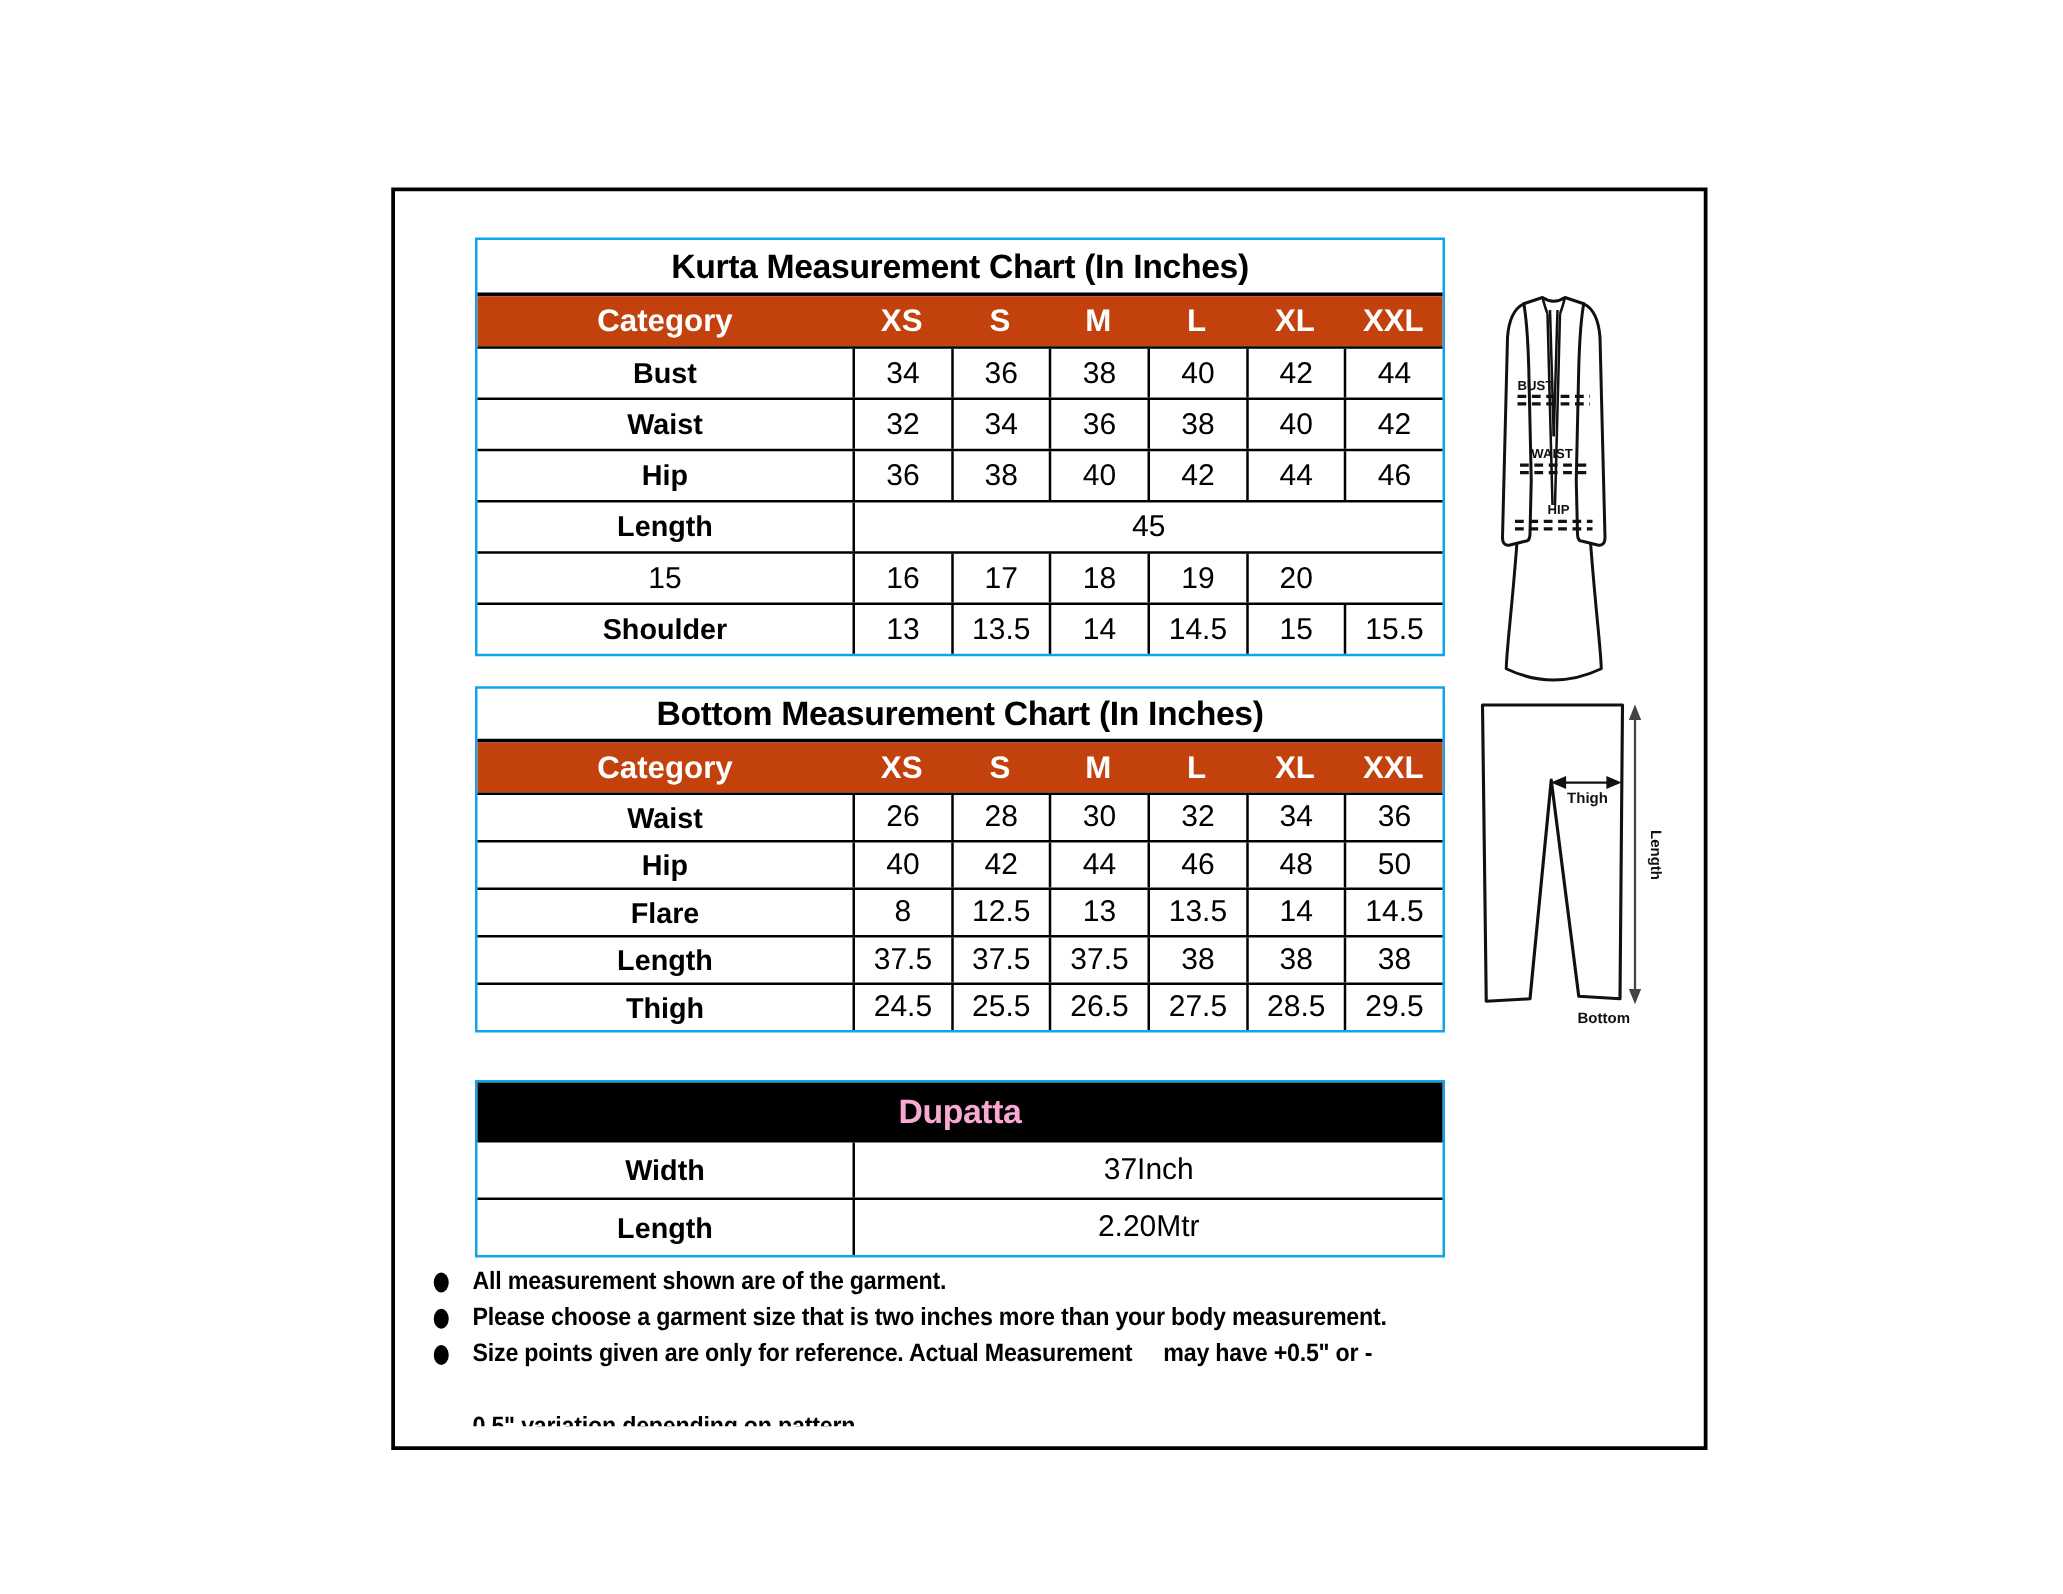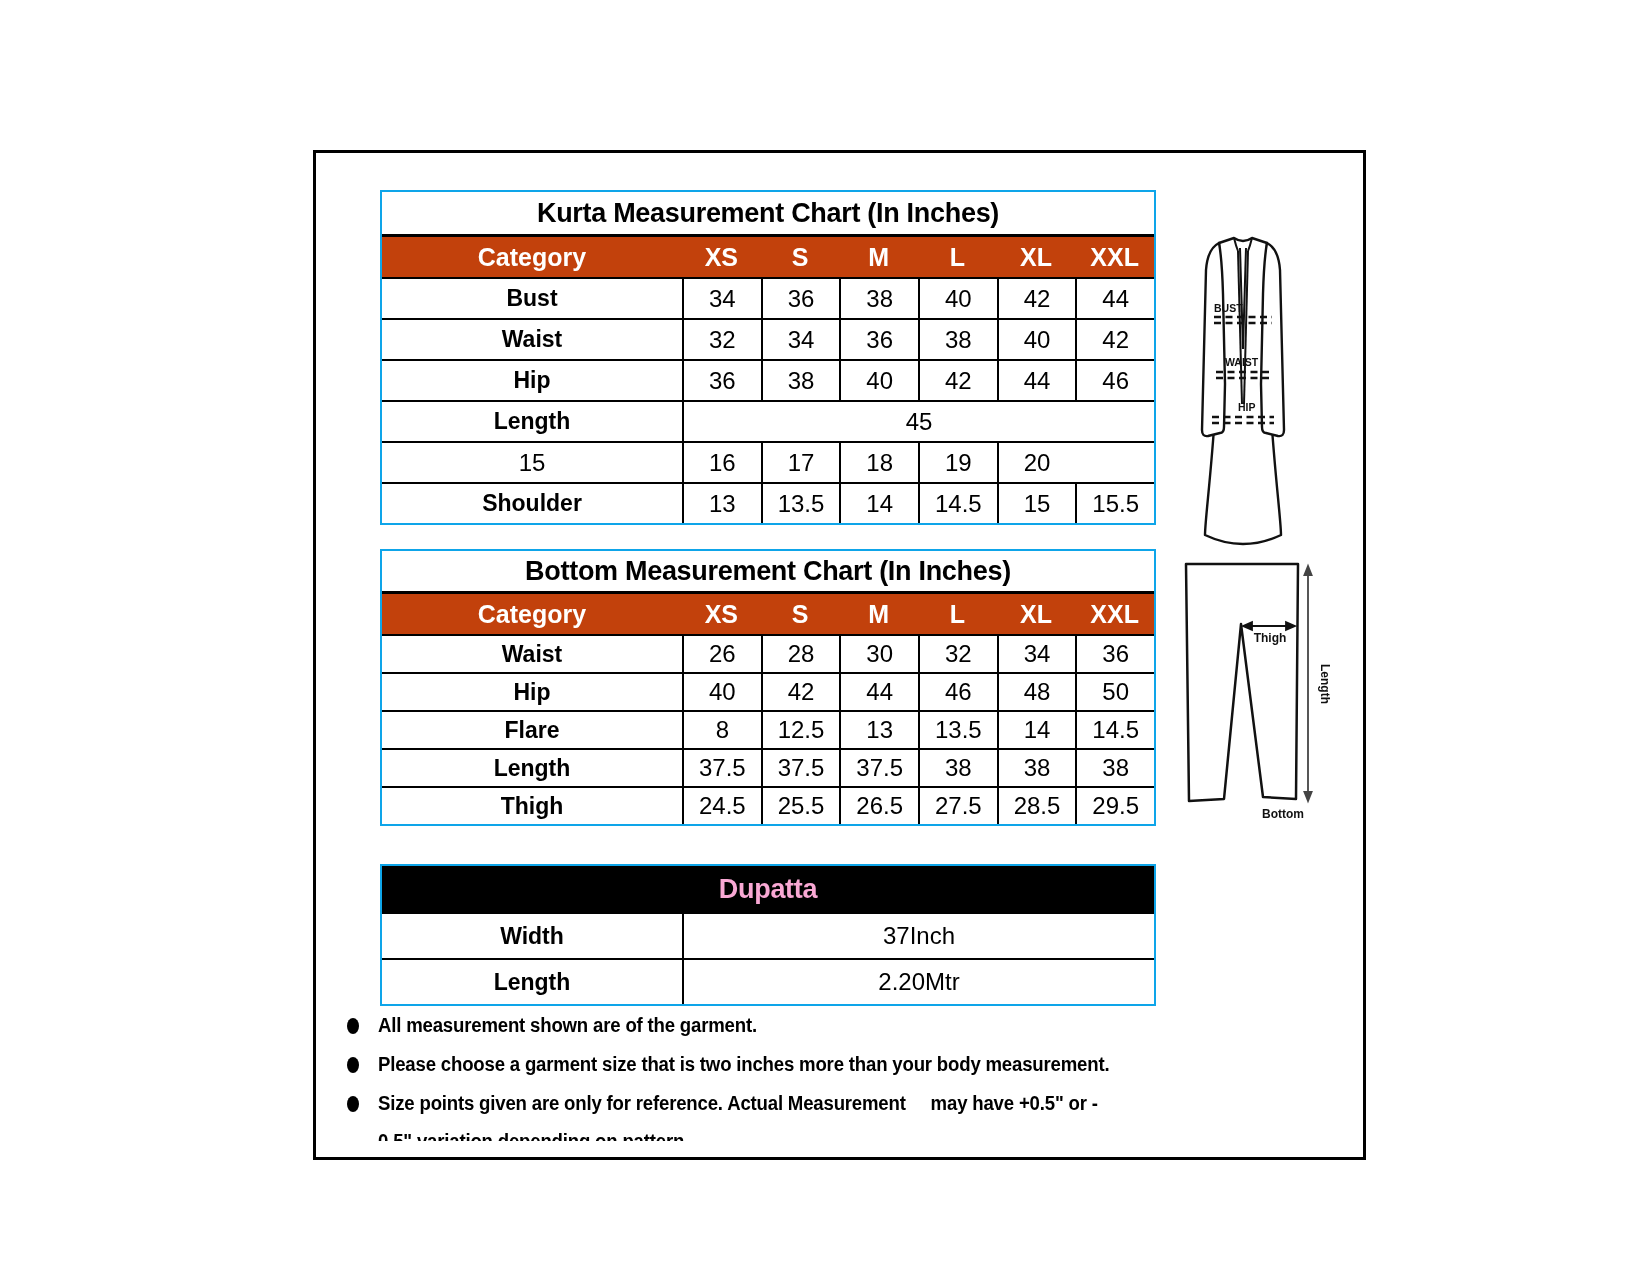--- a/index.html
+++ b/index.html
@@ -19,21 +19,21 @@
   .t-row{display:grid;grid-template-columns:300px repeat(6,1fr);}
   #t-dupatta .t-row{grid-template-columns:300px 1fr;}
   .t-row>div{display:flex;align-items:center;justify-content:center;font-size:24px;box-sizing:border-box;}
   .t-head{background:#c2410c;color:#fff;height:40px;}
   .t-head>div{font-weight:700;font-size:25px;}
   .t-row.body{height:39px;border-top:2.5px solid #000;}
   #t-bottom .t-row.body{height:36px}
   #t-dupatta .t-row.body{height:44px}
   .t-row.body>div+div{border-left:2.5px solid #000;}
   .t-row.body .lab{font-weight:700;font-size:23px;}
-  .notes{position:absolute;left:347px;top:1012px;display:flex;flex-direction:column;gap:13px;}
+  .notes{position:absolute;left:347px;top:1012px;display:flex;flex-direction:column;gap:3px;}
   .note{display:flex;align-items:flex-start;}
   .note .dot{width:12px;height:16px;border-radius:50%;background:#000;margin-top:6px;flex:0 0 12px;}
   .note .txt{margin-left:19px;font-weight:700;font-size:20px;line-height:26px;
              letter-spacing:-0.2px;white-space:pre;transform:scaleX(0.93);transform-origin:0 50%;}
   .clipped{position:absolute;left:378px;top:1128px;height:13px;overflow:hidden;}
   .clipped span{display:block;font-weight:700;font-size:20px;line-height:26px;
                 letter-spacing:-0.2px;white-space:pre;transform:scaleX(0.93);transform-origin:0 0;}
   svg{position:absolute;overflow:visible;}
   #kurta-svg{left:1178px;top:234px;}
   #pants-svg{left:1180px;top:556px;}

